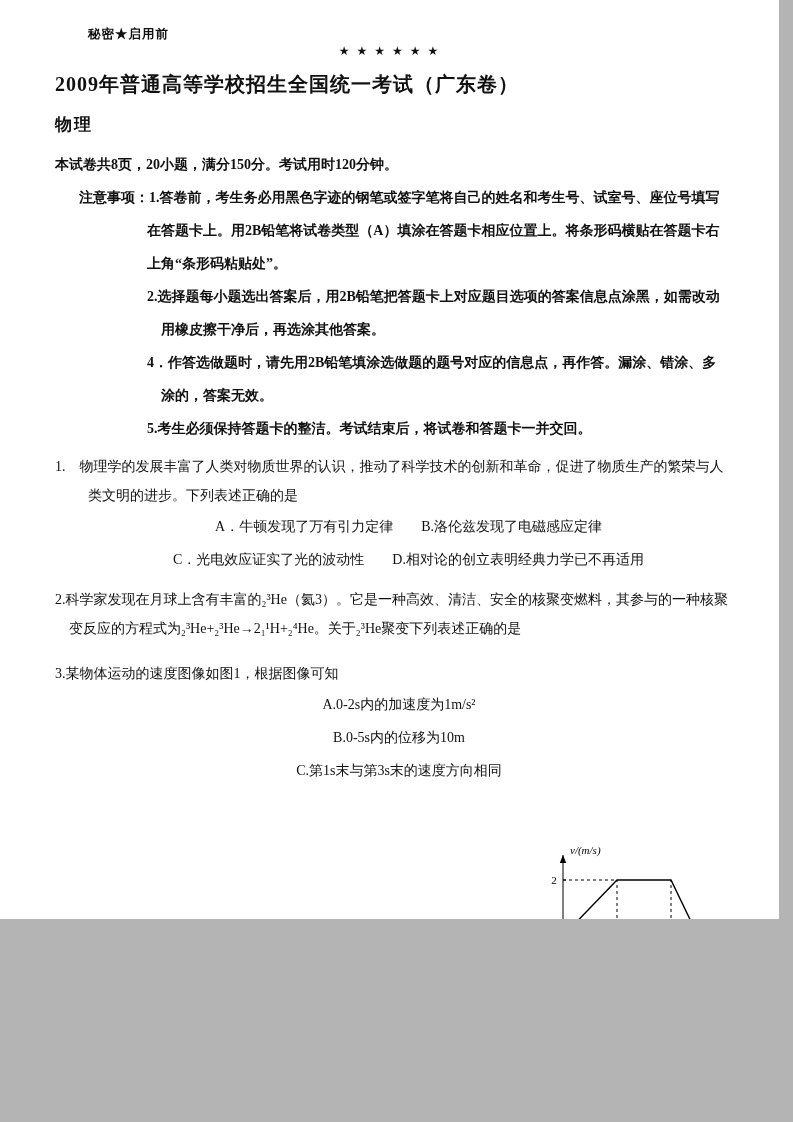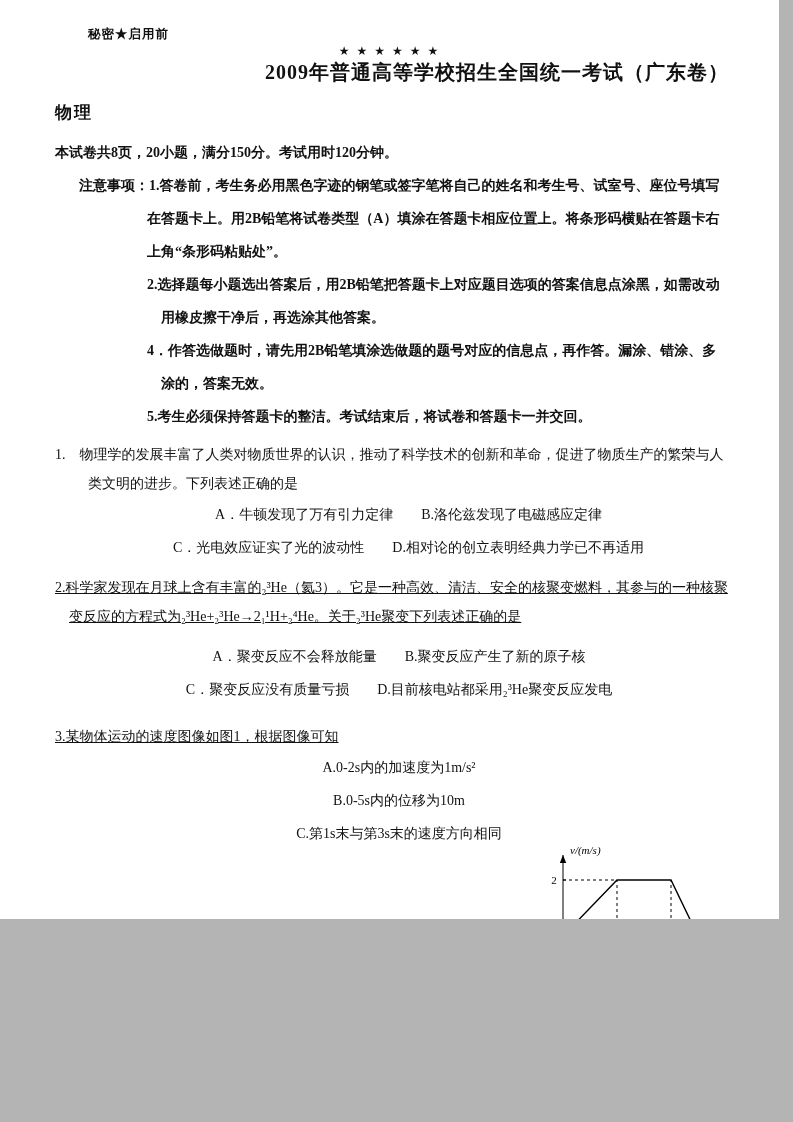--- a/index.html
+++ b/index.html
@@ -9,34 +9,34 @@
     position:relative; overflow:hidden;
     font-family:"Liberation Serif","DejaVu Serif",serif;
   }
   .page {
     position:absolute; left:0; top:0;
     width:779px; height:919px; background:#ffffff;
     color:#111; padding:26px 50px 0 55px; overflow:hidden;
   }
   .secret { font-size:12.5px; font-weight:bold; margin-left:33px; letter-spacing:1px; }
   .stars  { text-align:center; font-size:12px; letter-spacing:7px; margin-top:1px; }
-  .title  { text-align:right; font-size:20px; font-weight:bold; letter-spacing:1px; }
+  .title  { text-align:left; font-size:20px; font-weight:bold; margin-top:12px; letter-spacing:1px; }
   .subject{ font-size:17px; font-weight:bold; margin-top:15px; letter-spacing:2px; }
   .exam-info { font-size:14px; font-weight:bold; margin-top:15px; line-height:28px; }
   .notice { font-size:14px; font-weight:bold; line-height:33px; margin-top:2px; padding-left:68px;margin-left:24px; }
   .notice p.n-first { text-indent:-68px; }
   .notice p.n-item  { padding-left:14px; text-indent:-14px; }
   .section-heading { font-size:14px; font-weight:bold; line-height:32px; margin-top:17px; }
   .question { font-size:14px; }
   .q1 { margin-top:7px; }
   .q2 { margin-top:9px; }
   .q3 { margin-top:16px; }
   .stem { line-height:29px; }
   .hang33 { padding-left:33px; text-indent:-33px; }
-  .hang14 { padding-left:14px; text-indent:-14px;text-decoration:underline; }
+  .hang14 { padding-left:14px; text-indent:-14px; }
   .opts { line-height:33px;text-align:center; }
   .ml33 { margin-left:33px; }
   .ml14 { margin-left:14px; }
   .q2 .opts { margin-top:9px; }
   .opt-gap { margin-left:28px; }
   .figure {
     position:absolute; left:538px; top:841px; width:218px;
     text-align:center;
   }
   .figure svg { display:block; }
@@ -72,24 +72,20 @@
     <div class="question q1">
       <p class="stem hang33">1.　物理学的发展丰富了人类对物质世界的认识，推动了科学技术的创新和革命，促进了物质生产的繁荣与人类文明的进步。下列表述正确的是</p>
       <div class="opts ml33">
         <p class="opt-line"><span class="option">A．牛顿发现了万有引力定律</span><span class="option opt-gap">B.洛伦兹发现了电磁感应定律</span></p>
         <p class="opt-line"><span class="option">C．光电效应证实了光的波动性</span><span class="option opt-gap">D.相对论的创立表明经典力学已不再适用</span></p>
       </div>
     </div>
 
     <div class="question q2">
       <p class="stem hang14">2.科学家发现在月球上含有丰富的₂³He（氦3）。它是一种高效、清洁、安全的核聚变燃料，其参与的一种核聚变反应的方程式为₂³He+₂³He→2₁¹H+₂⁴He。关于₂³He聚变下列表述正确的是</p>
-      <div class="opts ml14">
-        <p class="opt-line"><span class="option">A．聚变反应不会释放能量</span><span class="option opt-gap">B.聚变反应产生了新的原子核</span></p>
-        <p class="opt-line"><span class="option">C．聚变反应没有质量亏损</span><span class="option opt-gap">D.目前核电站都采用₂³He聚变反应发电</span></p>
-      </div>
     </div>
 
     <div class="question q3">
       <p class="stem hang14">3.某物体运动的速度图像如图1，根据图像可知</p>
       <div class="opts ml14">
         <p class="opt-line">A.0-2s内的加速度为1m/s²</p>
         <p class="opt-line">B.0-5s内的位移为10m</p>
         <p class="opt-line">C.第1s末与第3s末的速度方向相同</p>
       </div>
     </div>

